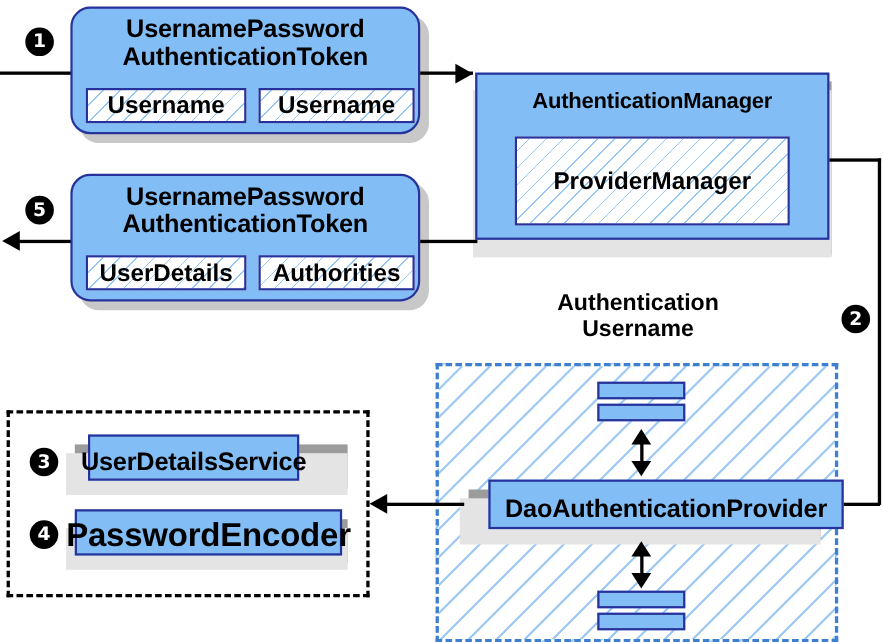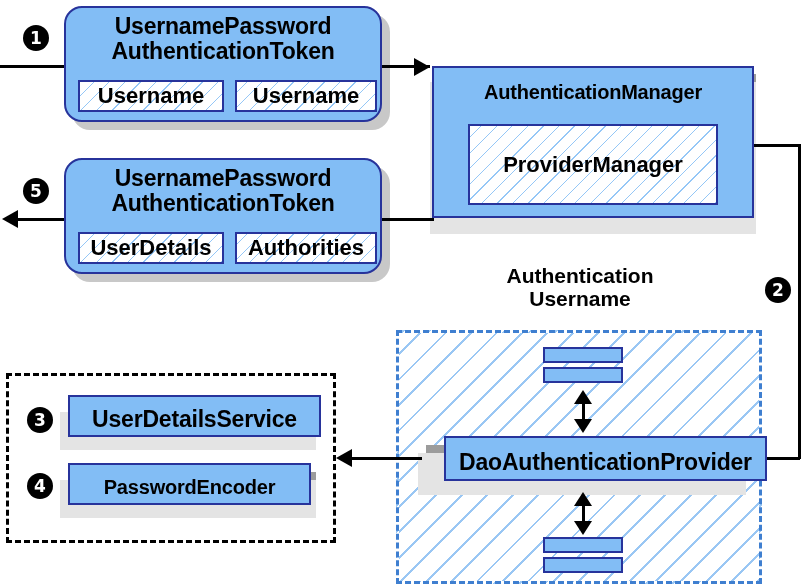--- a/index.html
+++ b/index.html
@@ -231,24 +231,24 @@
   <div class="stubbar" style="left:543px; top:557px; width:80px; height:16px;"></div>
 
   <div class="line-h" style="left:350px; top:457px; width:72px;"></div>
   <div class="arrow arrow-left" style="left:336px; top:449px;"></div>
 
   <div class="dashgroup black" style="left:6px; top:373px; width:330px; height:170px;"></div>
 
   <div class="badge" style="left:27px; top:407px;">3</div>
   <div class="shadow-layer dark" style="left:68px; top:404px; width:248px; height:40px;"></div>
   <div class="shadow-layer light" style="left:60px; top:412px; width:256px; height:38px;"></div>
-  <div class="bluebox" style="left:68px; top:395px; width:253px; height:42px; justify-content:center;">
+  <div class="bluebox" style="left:80px; top:395px; width:192px; height:42px; justify-content:center;">
     <div class="box-title" style="font-size:23px; margin-top:7px;">UserDetailsService</div>
   </div>
 
   <div class="badge" style="left:27px; top:473px;">4</div>
   <div class="shadow-layer dark" style="left:68px; top:472px; width:248px; height:40px;"></div>
   <div class="shadow-layer light" style="left:60px; top:480px; width:256px; height:38px;"></div>
   <div class="bluebox" style="left:68px; top:463px; width:243px; height:42px; justify-content:center;">
-    <div class="box-title" style="font-size:20px; margin-top:7px;">PasswordEncoder</div>
+    <div class="box-title" style="font-size:30px; margin-top:7px;">PasswordEncoder</div>
   </div>
 
 </div>
 
 </body></html>

